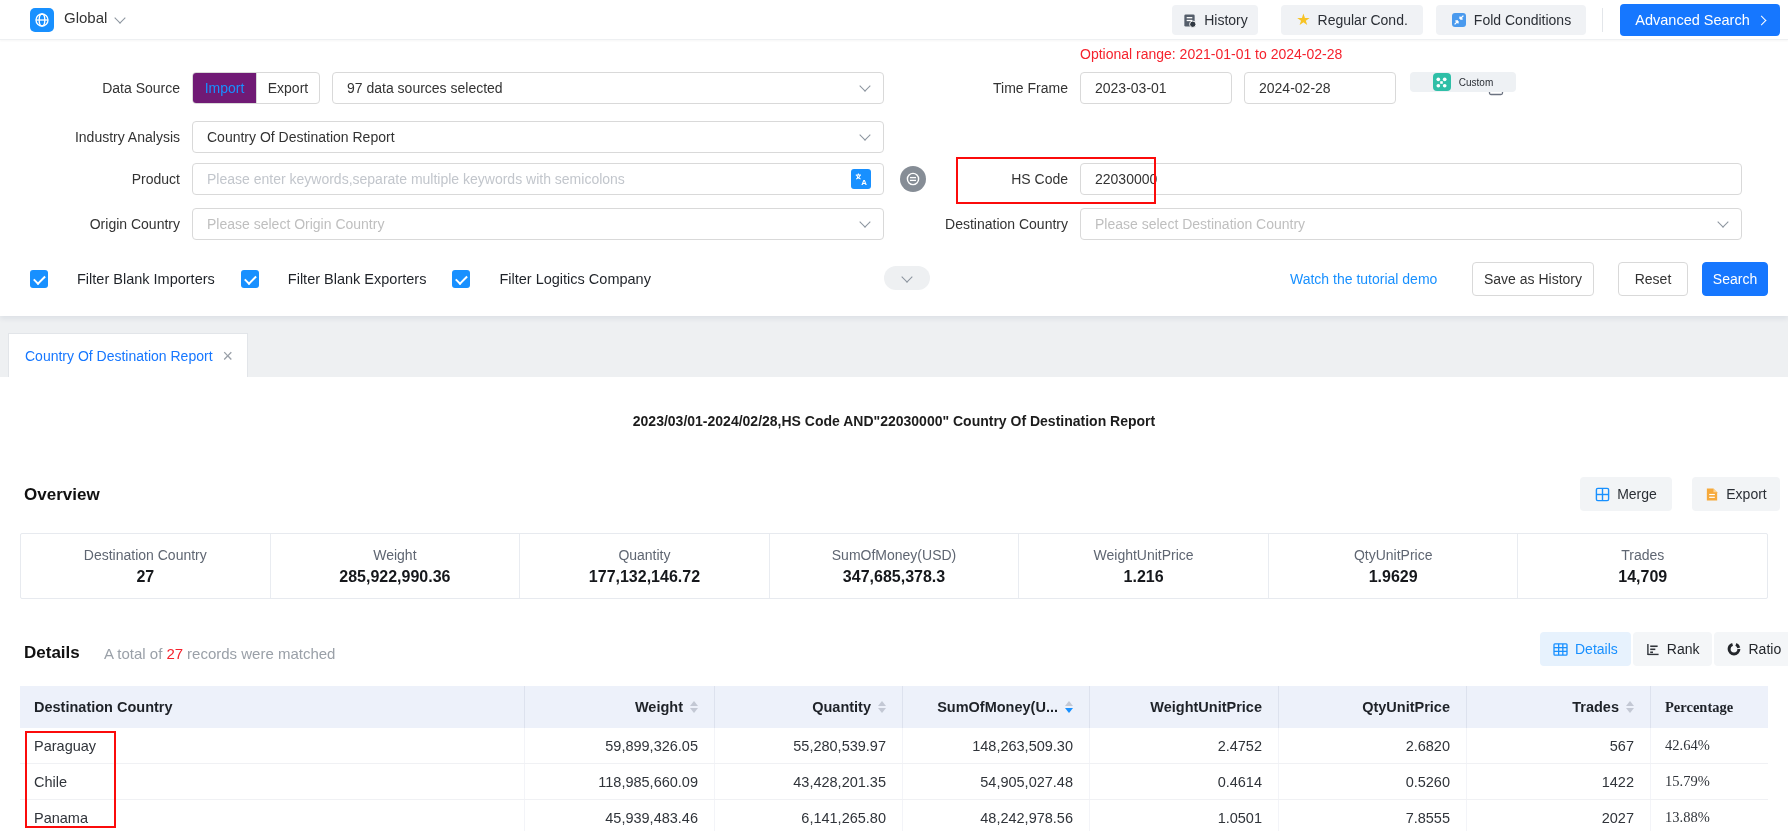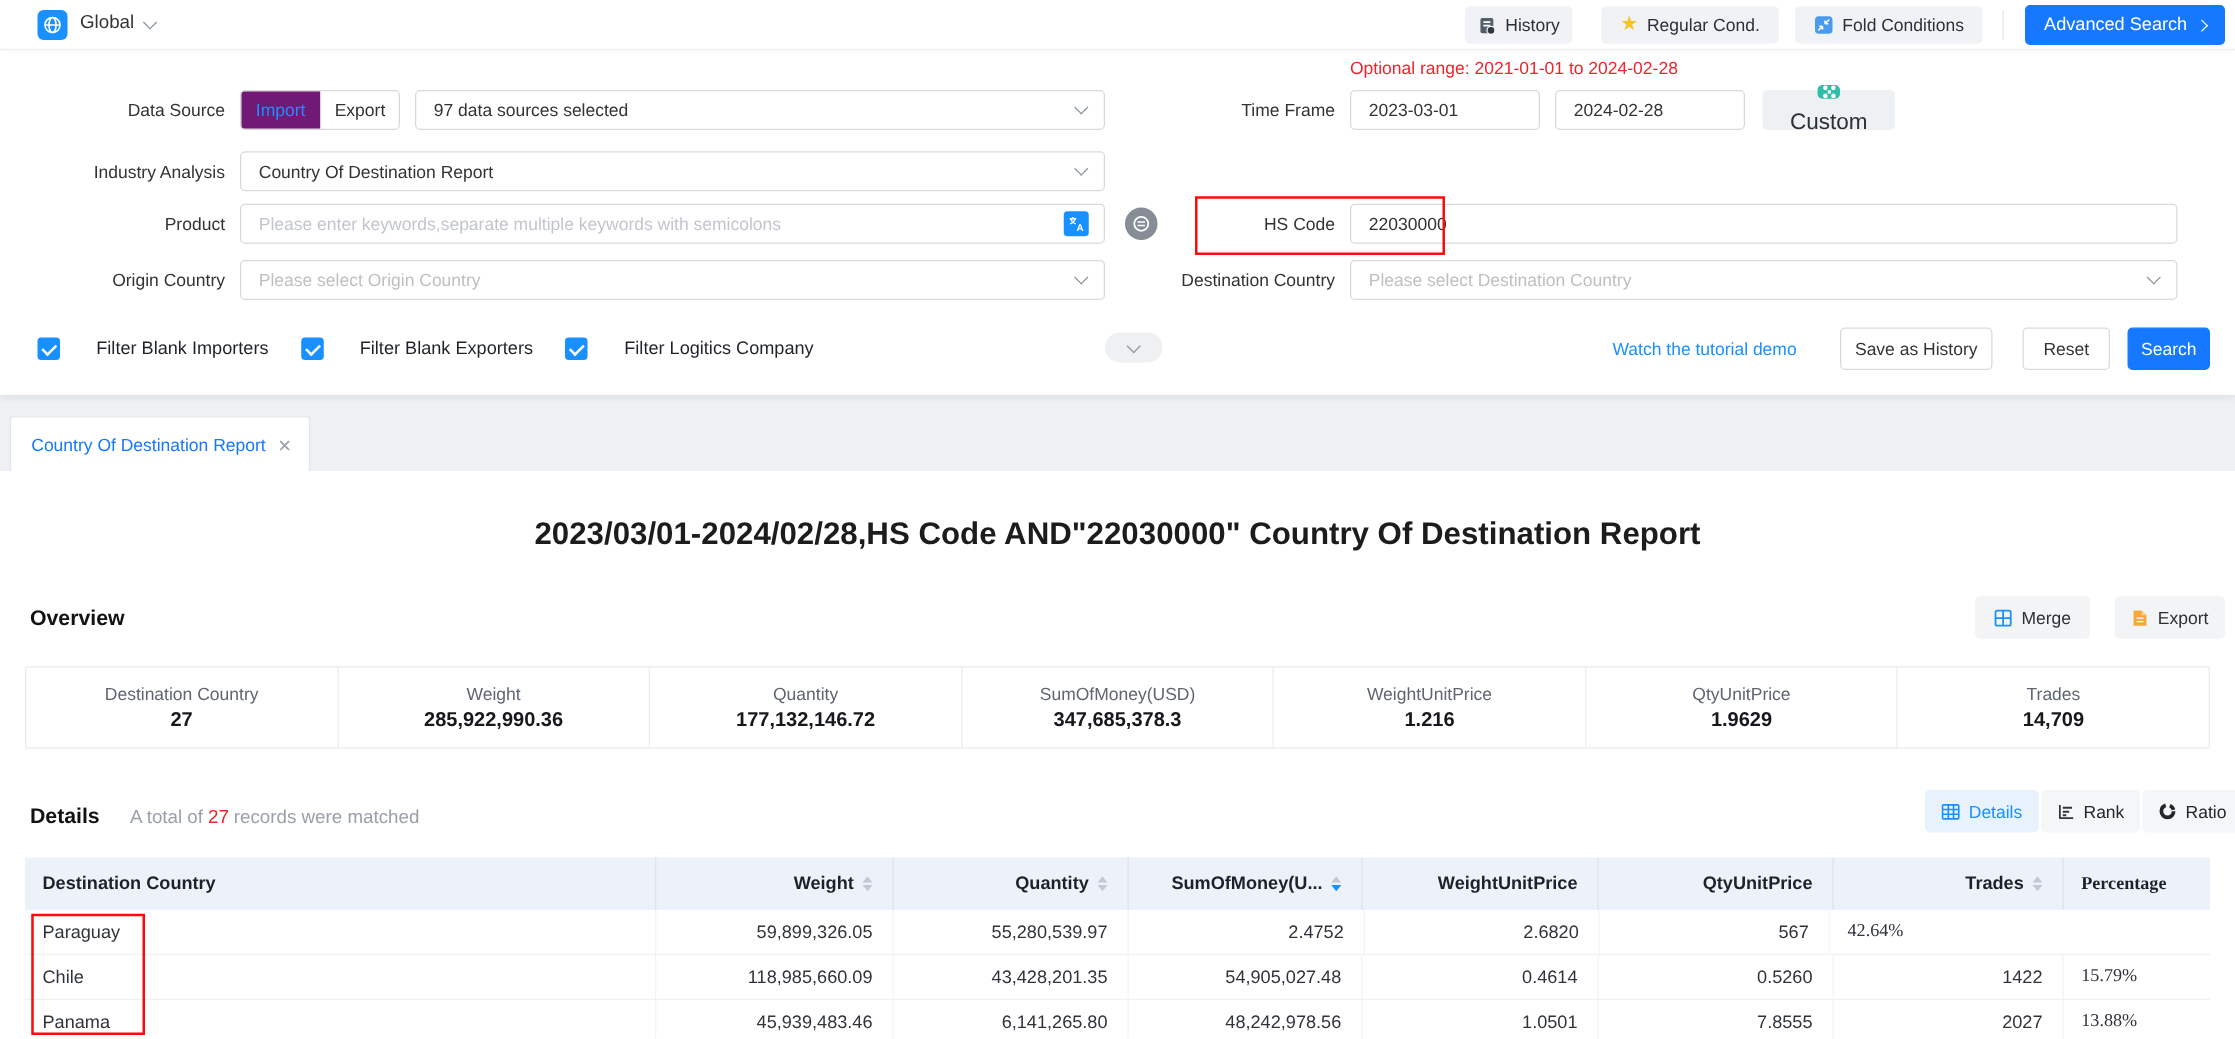--- a/index.html
+++ b/index.html
@@ -46,22 +46,22 @@
   .sel .ph { color:#bfbfbf; }
   .inp { padding:0 12px; font-size:14px; }
   .inp input { border:none; outline:none; flex:1; font-size:14px; font-family:inherit; color:#333; background:transparent; }
   .inp input::placeholder { color:#c2c6cc; }
   .date-ic { margin-left:8px; flex:none; }
   .c-src  { left:332px; width:552px; }
   .c-wide { left:192px; width:692px; }
   .c-right { left:1080px; width:662px; }
   .c-date1 { left:1080px; width:152px; }
   .c-date2 { left:1244px; width:152px;gap:38px; }
-  .btn-custom { position:absolute; left:1410px; top:0; width:106px; height:32px; background:#eef1f4; border-radius:4px;
-                display:flex; align-items:center; justify-content:center; gap:8px; font-size:18px; color:#2b2f36; cursor:pointer;flex-direction:column; }
+  .btn-custom { position:absolute; left:1410px; top:0; width:106px; height:20px; background:#eef1f4; border-radius:4px;
+                display:flex; align-items:center; justify-content:center; gap:8px; font-size:10px; color:#2b2f36; cursor:pointer; }
   .custom-ic { width:18px; height:18px; border-radius:4px; background:#2fbfa7; display:flex; align-items:center; justify-content:center; }
   .mini-ic { position:absolute; top:6px; width:20px; height:20px; border-radius:3px; background:#1890ff;
              display:flex; align-items:center; justify-content:center; }
   .gray-circle { position:absolute; left:900px; top:3px; width:26px; height:26px; border-radius:50%;
                  background:#868d96; display:flex; align-items:center; justify-content:center; cursor:pointer; }
 
   .cb-row { position:absolute; left:30px; top:230px; display:flex; gap:26px; align-items:center; }
   .cb-item { display:flex; align-items:center; gap:9px; cursor:pointer; }
   .cb-box { width:18px; height:18px; border-radius:3px; background:#1890ff; position:relative; flex:none; }
   .cb-box::after { content:""; position:absolute; left:6px; top:2.5px; width:4.5px; height:9px;
@@ -80,21 +80,21 @@
   
   .tabstrip { position:absolute; left:0; top:316px; width:1788px; height:61px; background:#eef0f2; }
   .tab { position:absolute; left:8px; top:17px; width:240px; height:44px; background:#fff;
          border:1px solid #e2e5e9; border-bottom:none; display:flex; align-items:center; padding:0 14px 0 16px; cursor:pointer; }
   .tab-label { font-size:14px; color:#1677ff; flex:1; }
   .tab-close { color:#9aa0a8; font-size:18px; line-height:1; cursor:pointer; }
 
   
   .content { position:absolute; left:0; top:377px; width:1788px; height:454px; background:#fff; }
   .report-title { position:absolute; left:0; top:36px; width:1788px; text-align:center;
-                  font-size:25px; font-weight:bold; color:#1c1c1c; }
+                  font-size:14px; font-weight:bold; color:#1c1c1c; }
   .ov-head { position:absolute; left:24px; top:108px; font-size:17px; font-weight:bold; color:#111; }
   .ov-btn { position:absolute; top:100px; height:34px; background:#f2f4f6; border-radius:4px;
             display:flex; align-items:center; justify-content:center; gap:7px; font-size:14px; color:#2b2f36; cursor:pointer; }
   .ov-merge { left:1580px; width:92px; }
   .ov-export { left:1692px; width:88px; }
   .stats-card { position:absolute; left:20px; top:156px; width:1748px; height:66px;
                 border:1px solid #e7eaef; border-radius:2px; display:flex; }
   .stat { flex:1; display:flex; flex-direction:column; align-items:center; justify-content:center; gap:5px; }
   .stat + .stat { border-left:1px solid #e9ecf1; }
   .stat .sl { font-size:14px; color:#5f6672; }
@@ -454,20 +454,21 @@
           </div>
         <div class="cell c7">
             <span>Percentage</span>
           </div>
       </div>
 
       <div class="trow td-row">
         <div class="cell c0">Paraguay</div>
         <div class="cell c1">59,899,326.05</div>
         <div class="cell c2">55,280,539.97</div>
+        <div class="cell c3">148,263,509.30</div>
         <div class="cell c4">2.4752</div>
         <div class="cell c5">2.6820</div>
         <div class="cell c6">567</div>
         <div class="cell c7">42.64%</div>
       </div>
       <div class="trow td-row">
         <div class="cell c0">Chile</div>
         <div class="cell c1">118,985,660.09</div>
         <div class="cell c2">43,428,201.35</div>
         <div class="cell c3">54,905,027.48</div>

